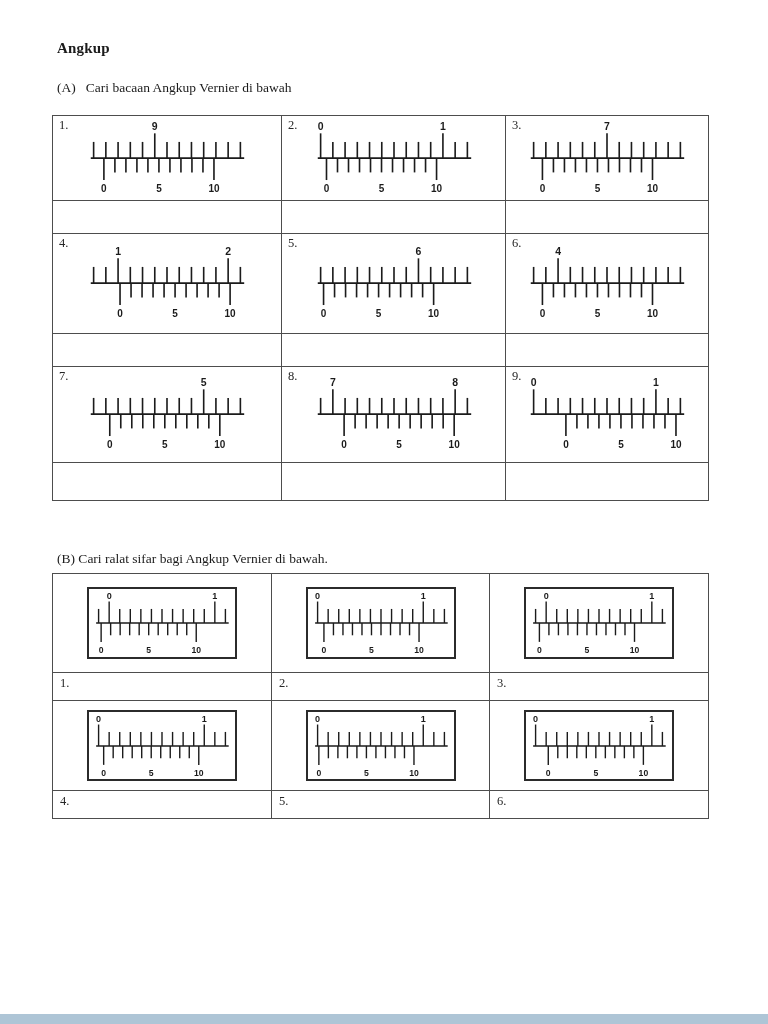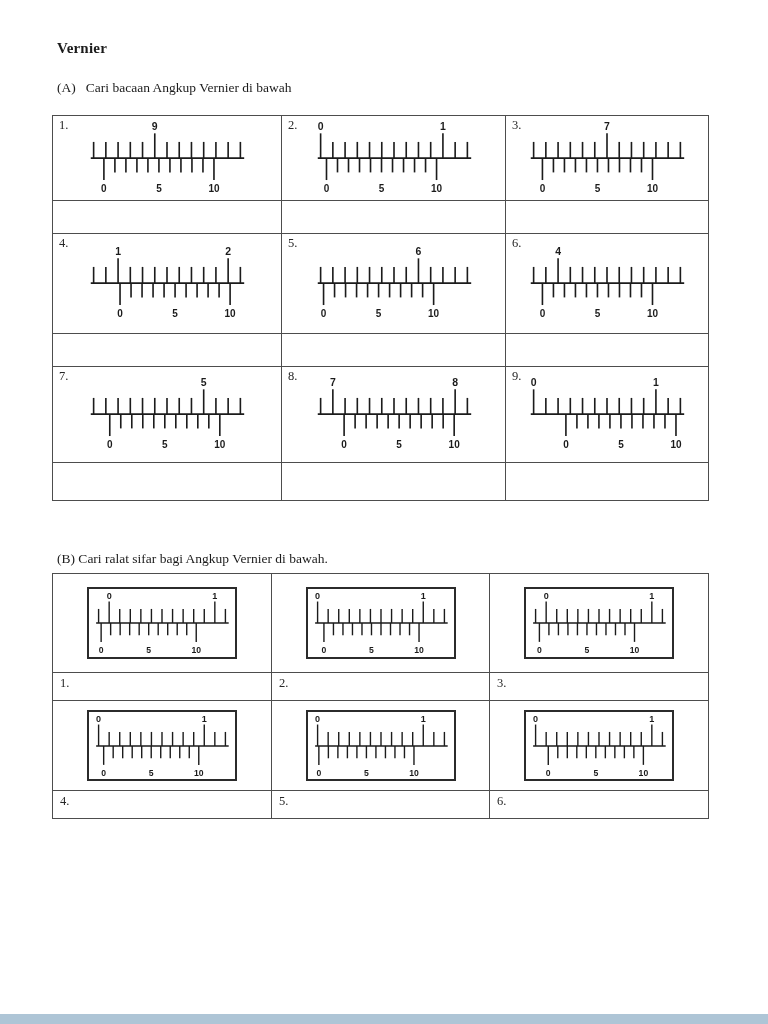--- a/index.html
+++ b/index.html
@@ -43,21 +43,21 @@
     border:2px solid #2b2b2b;padding:1px 3px;background:#fff;
   }
   .bottom-bar{
     position:absolute;left:0;bottom:0;width:768px;height:10px;
   }
 </style>
 </head>
 <body>
 
 <div class="page">
-  <h1 class="doc-title">Vernier</h1>
+  <h1 class="doc-title">Angkup</h1>
   <p class="section-heading" id="headingA">(A)   Cari bacaan Angkup Vernier di bawah</p>
   <div class="tbl" id="tableA">
       <div class="cell">
         <span class="qnum">1.</span>
         <div class="dwrap">
           <svg class="scale-svg" viewBox="0 0 170 80" width="162" height="76.23529411764706">
             <line x1="5" y1="40" x2="166" y2="40" stroke="#1b1b1b" stroke-width="1.7"></line>
             <line x1="8" y1="40" x2="8" y2="23" stroke="#1b1b1b" stroke-width="1.7"></line>
             <line x1="20.833333333333336" y1="40" x2="20.833333333333336" y2="23" stroke="#1b1b1b" stroke-width="1.7"></line>
             <line x1="33.66666666666667" y1="40" x2="33.66666666666667" y2="23" stroke="#1b1b1b" stroke-width="1.7"></line>

